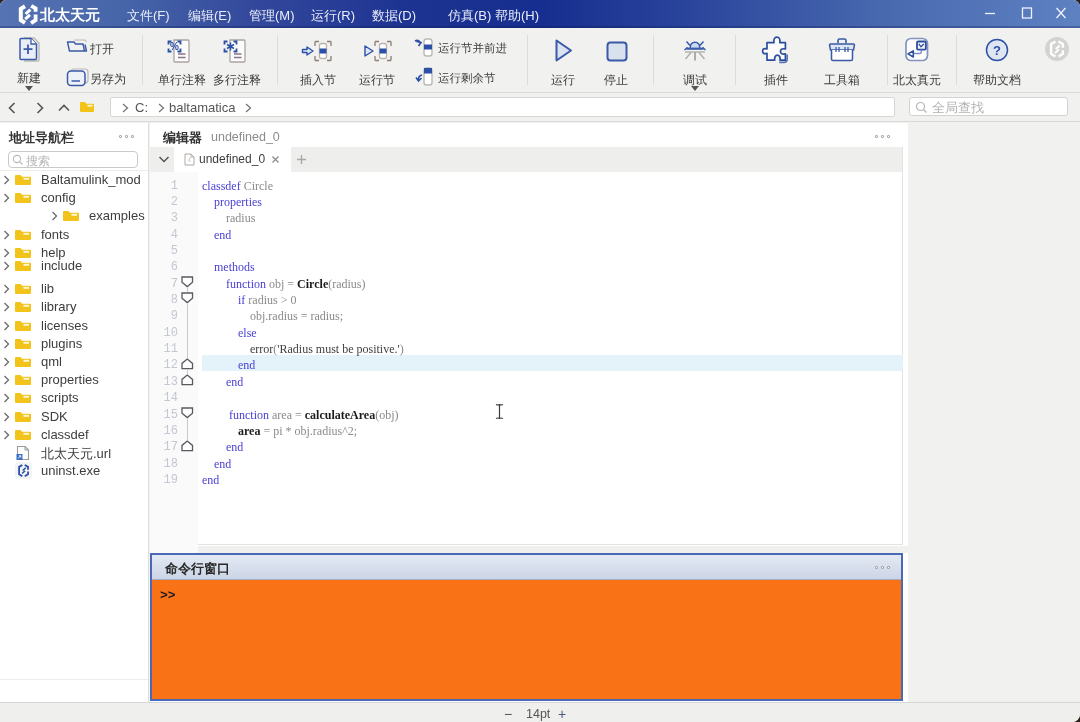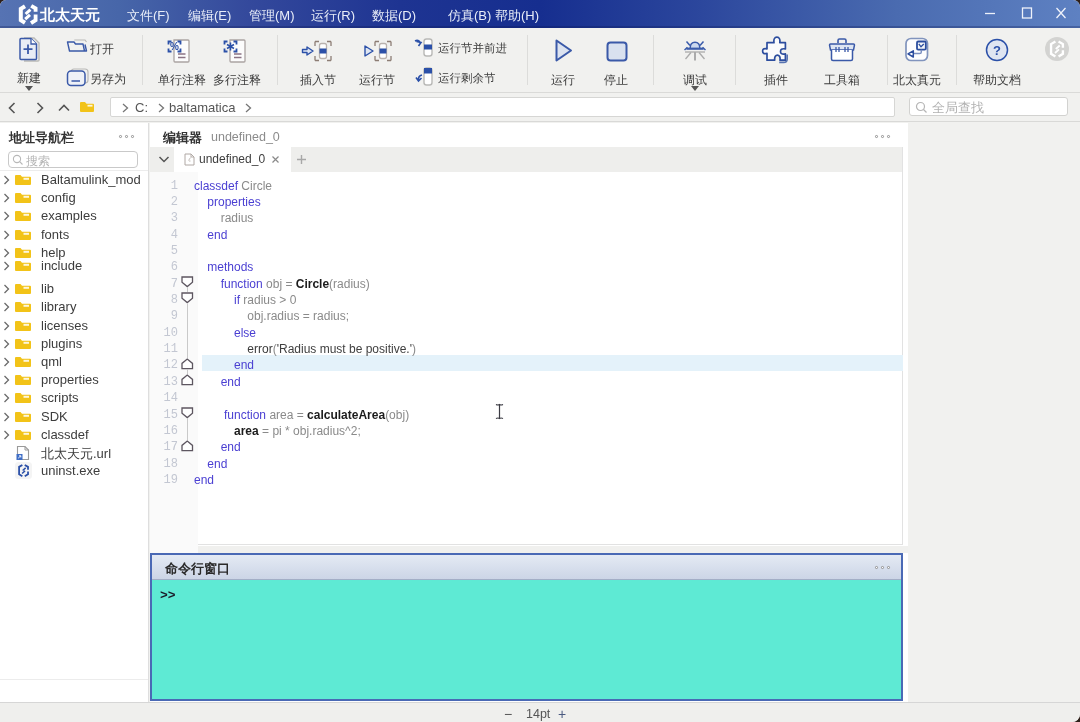--- a/index.html
+++ b/index.html
@@ -44,29 +44,29 @@
 .trow .lbl { position:absolute; left:41px; top:1px; }
 .tchev { position:absolute; left:3px; top:4px; }
 .tfolder { position:absolute; left:14px; top:3px; }
 
 
 #tabbar { position:absolute; left:0; top:24px; width:753px; height:25px; background:#eeeeec; border-right:1px solid #e2e2e2; }
 #tab1 { position:absolute; left:24px; top:0; width:117px; height:25px; background:#fff; }
 #codearea { position:absolute; left:0; top:49px; width:753px; height:373px; background:#fff; border-right:1px solid #e2e2e2; border-bottom:1px solid #e2e2e2; }
 #gutter { position:absolute; left:0; top:0; width:48px; height:430px; background:#fafafa; }
 #lnums { position:absolute; left:0; top:5.7px; width:28px; text-align:right; font-size:12px; font-family:"Liberation Mono",monospace; color:#c3c7d2; line-height:16.35px; }
-#code { position:absolute; left:44px; top:5.7px; font-family:Liberation Sans, sans-serif; font-size:12px; line-height:16.35px; white-space:pre; color:#8a8a8a; }
+#code { position:absolute; left:52px; top:5.7px; font-family:Liberation Serif, serif; font-size:12px; line-height:16.35px; white-space:pre; color:#8a8a8a; }
 .kw { color:#4a3fd2; }
 .fn { color:#1c1c1c; font-weight:bold; }
 .str { color:#404040; }
 .dk { color:#3a3a3a; }
 #hlline { position:absolute; left:52px; top:183px; width:701px; height:16px; background:#e4f2fa; }
 
 
-#cmdwin { position:absolute; left:150px; top:553px; width:753px; height:148px; background:#5eead4; border:2px solid #4a69b5; }
+#cmdwin { position:absolute; left:150px; top:553px; width:753px; height:148px; background:#f97316; border:2px solid #4a69b5; }
 #cmdhead { position:absolute; left:0; top:0; width:749px; height:25px; background:linear-gradient(#e4eaf4,#ccd5e6); border-bottom:1px solid #a3aec6; }
 
 
 #statusbar { position:absolute; left:0; top:702px; width:1080px; height:20px; background:#efefed; border-top:1px solid #d6d6d6; font-size:13px; color:#555; }
 </style>
 </head>
 <body>
 <div id="win">
   <div id="titlebar">
     <svg id="logo" viewBox="0 0 21 21">
@@ -307,21 +307,21 @@
 <div class="trow" style="top:18.2px;">
   <svg class="tchev" width="7" height="10" viewBox="0 0 7 10">
             <path d="M1.5 1 L5.5 5 L1.5 9" fill="none" stroke="#6a6a6a" stroke-width="1.3"></path>
           </svg>
   <svg class="tfolder" width="18" height="12" viewBox="0 0 18 12">
             <path d="M1 2 Q1 1 2 1 H6.5 L8 2.8 H16 Q17 2.8 17 3.8 V10 Q17 11 16 11 H2 Q1 11 1 10 Z" fill="#f2c318"></path>
             <rect x="9.5" y="3.8" width="5.5" height="2" fill="#fff" opacity="0.85"></rect>
           </svg>
   <span class="lbl">config</span>
 </div>
-<div class="trow" style="top:36.4px;">
+<div class="trow" style="top:36.4px;margin-left:48px;">
   <svg class="tchev" width="7" height="10" viewBox="0 0 7 10">
             <path d="M1.5 1 L5.5 5 L1.5 9" fill="none" stroke="#6a6a6a" stroke-width="1.3"></path>
           </svg>
   <svg class="tfolder" width="18" height="12" viewBox="0 0 18 12">
             <path d="M1 2 Q1 1 2 1 H6.5 L8 2.8 H16 Q17 2.8 17 3.8 V10 Q17 11 16 11 H2 Q1 11 1 10 Z" fill="#f2c318"></path>
             <rect x="9.5" y="3.8" width="5.5" height="2" fill="#fff" opacity="0.85"></rect>
           </svg>
   <span class="lbl">examples</span>
 </div>
 <div class="trow" style="top:54.6px;">

